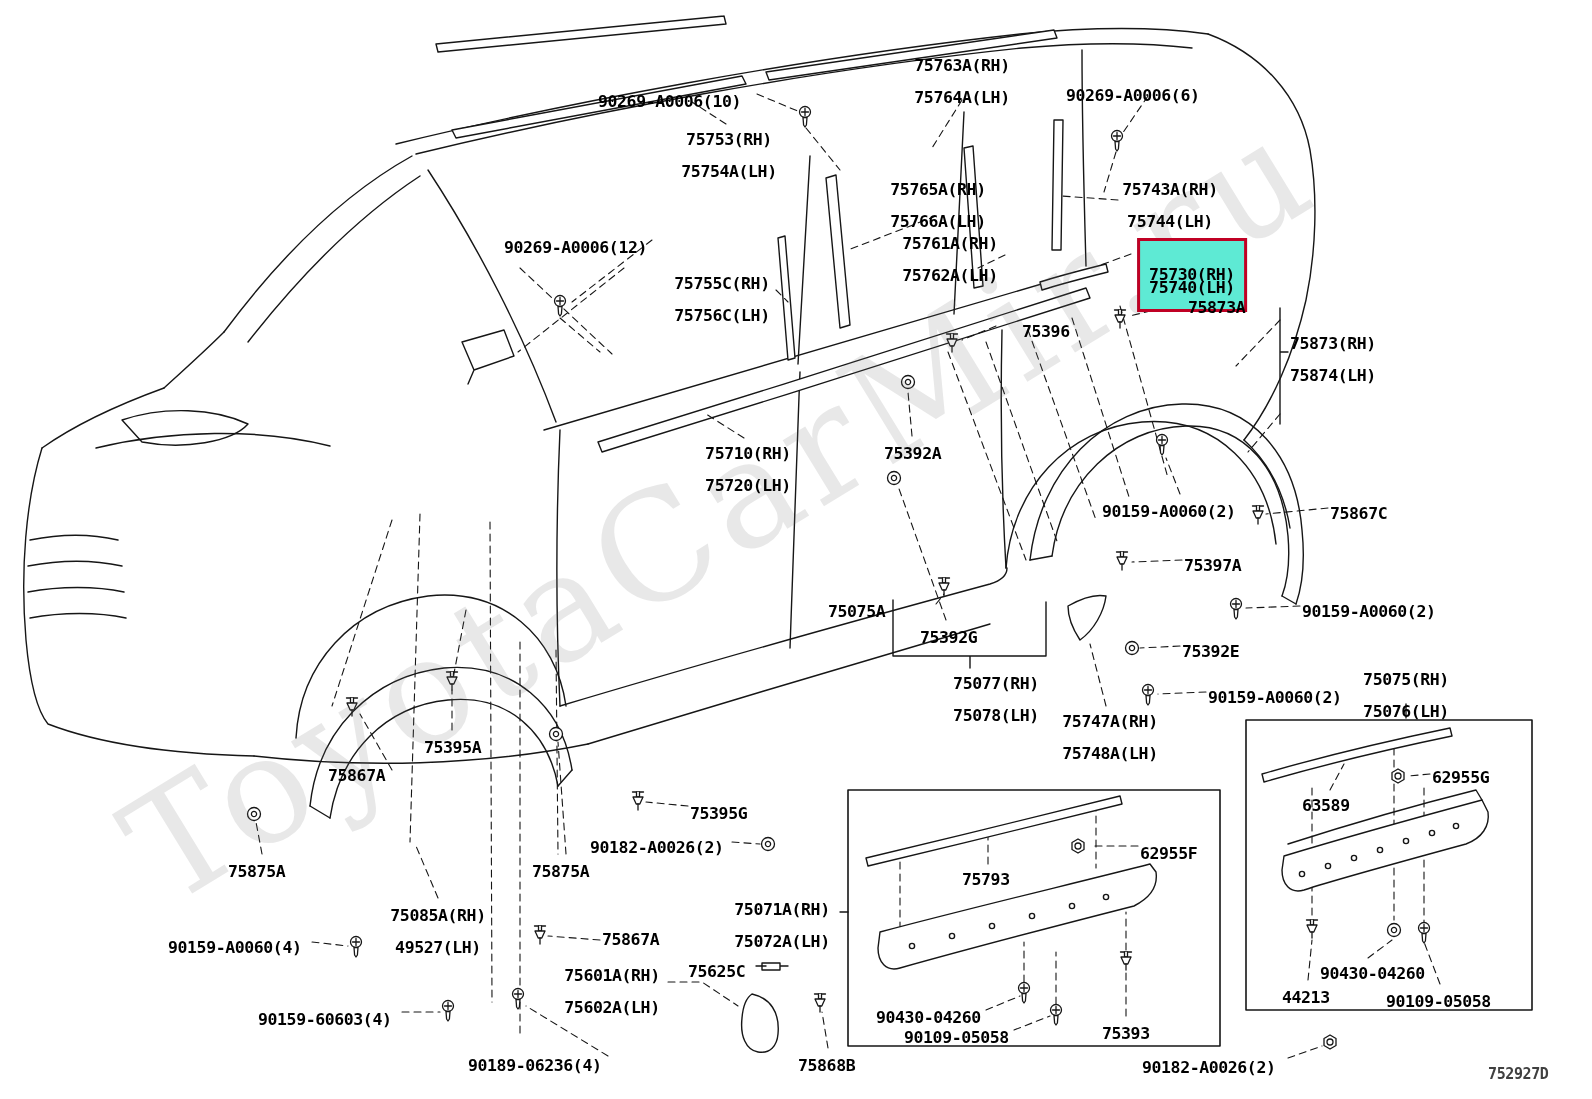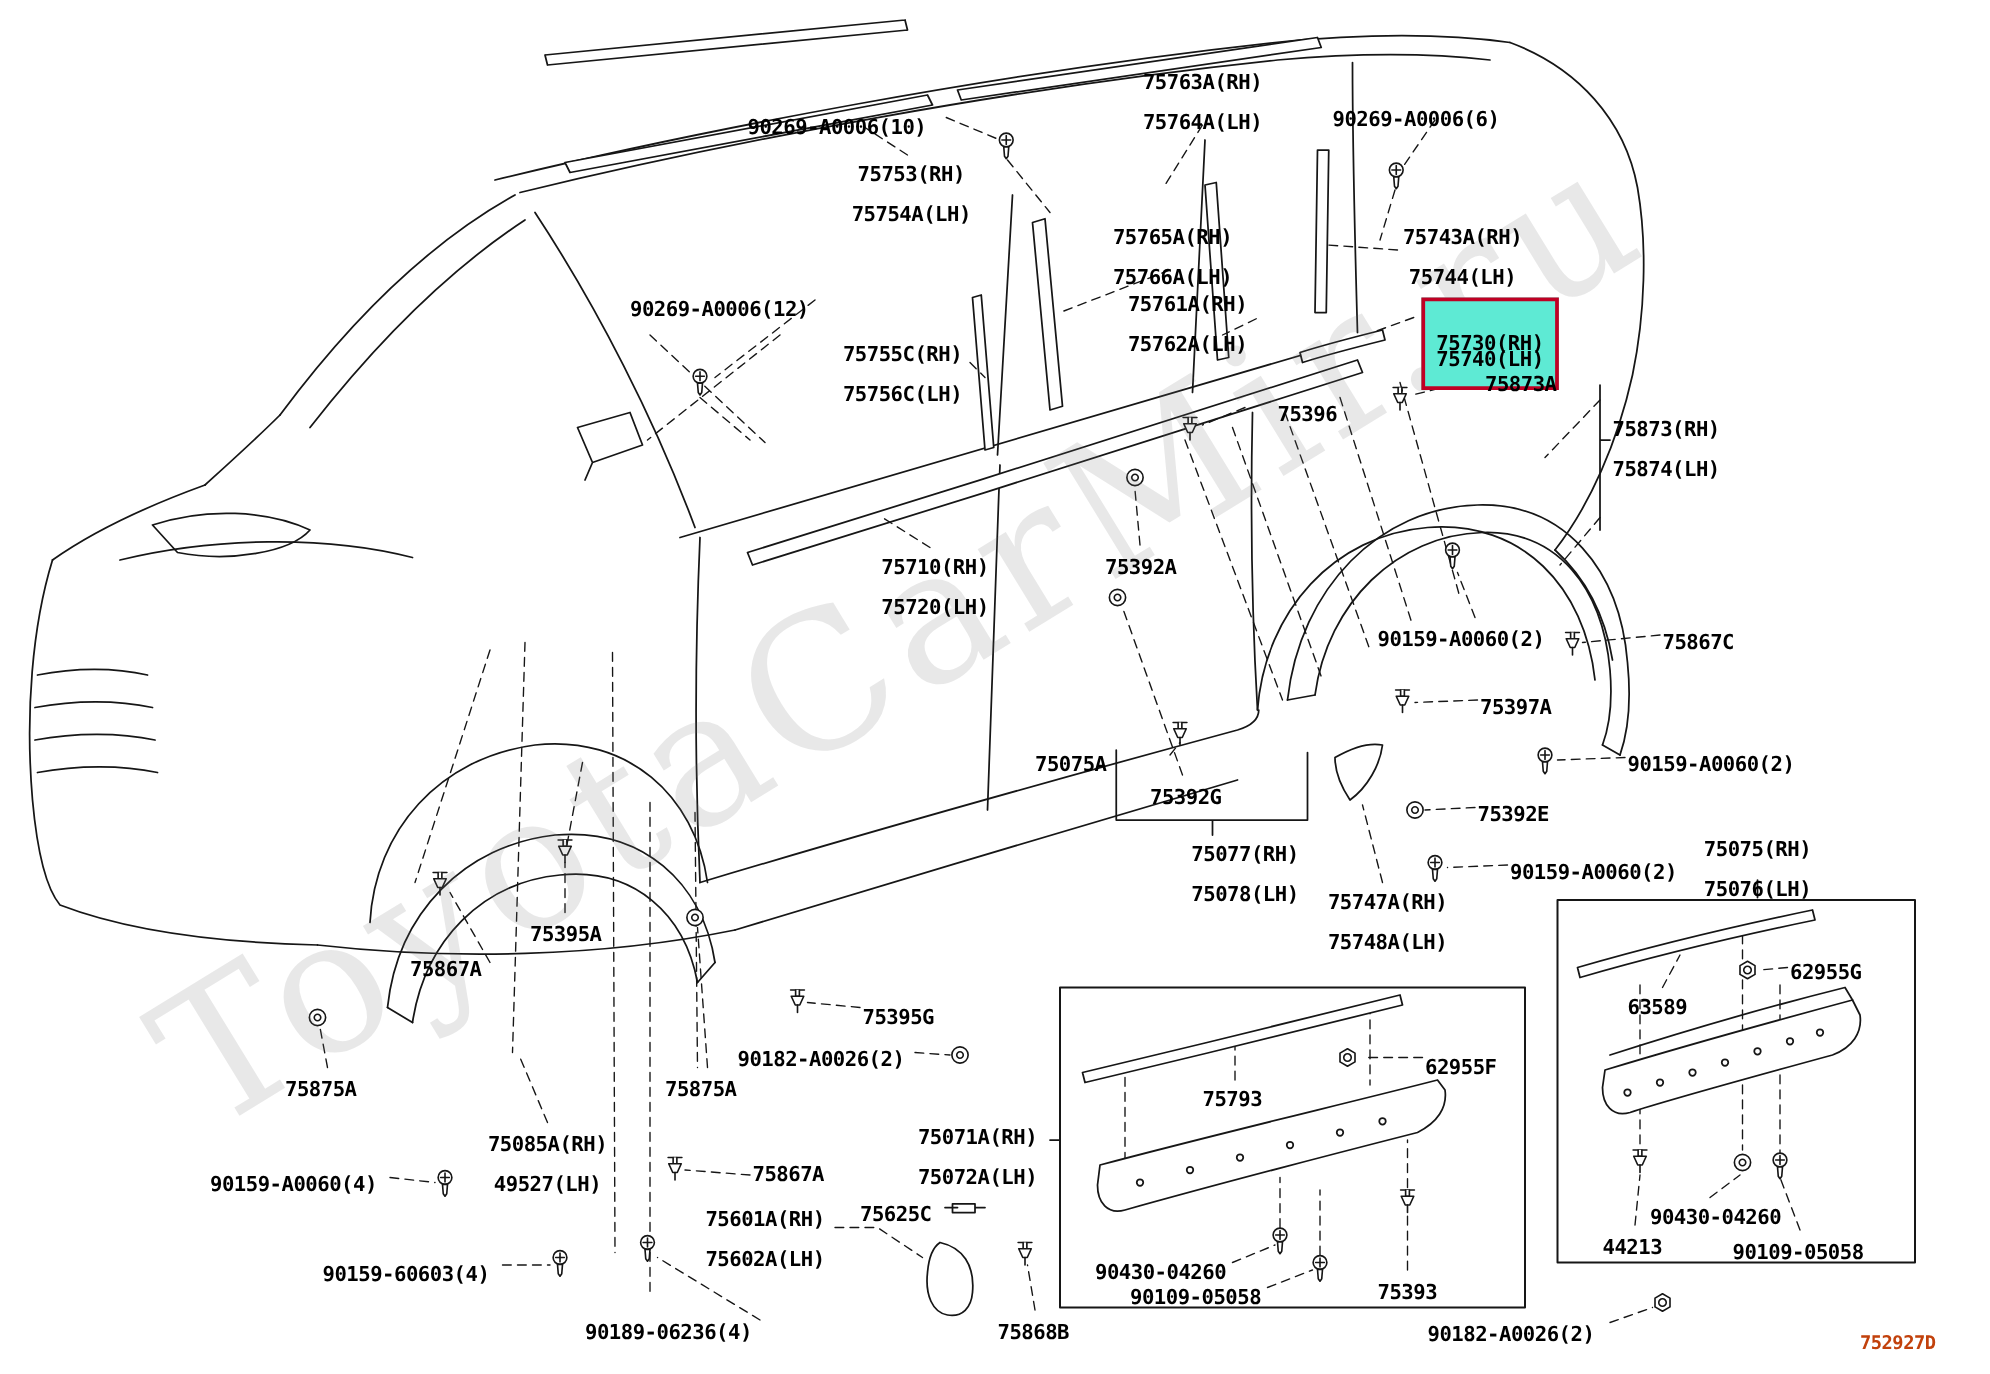--- a/index.html
+++ b/index.html
@@ -3,21 +3,21 @@
 <meta charset="utf-8">
 <style>
   html,body{margin:0;padding:0;background:#fff;}
   .stage{position:relative;width:1592px;height:1099px;background:#fff;overflow:hidden;
          font-family:"DejaVu Sans Mono","Liberation Mono",monospace;}
   .stage svg{position:absolute;left:0;top:0;}
   .lbl{position:absolute;font-weight:bold;font-size:16.5px;line-height:32px;color:#000;
        white-space:pre-line;letter-spacing:-0.4px;z-index:3;}
   .c{transform:translateX(-50%);text-align:center;}
   .hl{border:3px solid #c00024;padding:18px 9px;background:#5eead4;}
-  .code{font-size:15px;color:#c2410c;}
+  .code{font-size:15px;color:#404040;}
   .wm{position:absolute;left:95px;top:790px;font-size:150px;font-family:"DejaVu Serif","Liberation Serif",serif;
       color:rgba(110,110,110,0.16);letter-spacing:7px;white-space:nowrap;
       transform:rotate(-31.5deg);transform-origin:0 0;z-index:1;pointer-events:none;}
 </style>
 </head>
 <body>
 
 <div class="stage">
 
   <div class="wm">ToyotaCarMir.ru</div>

